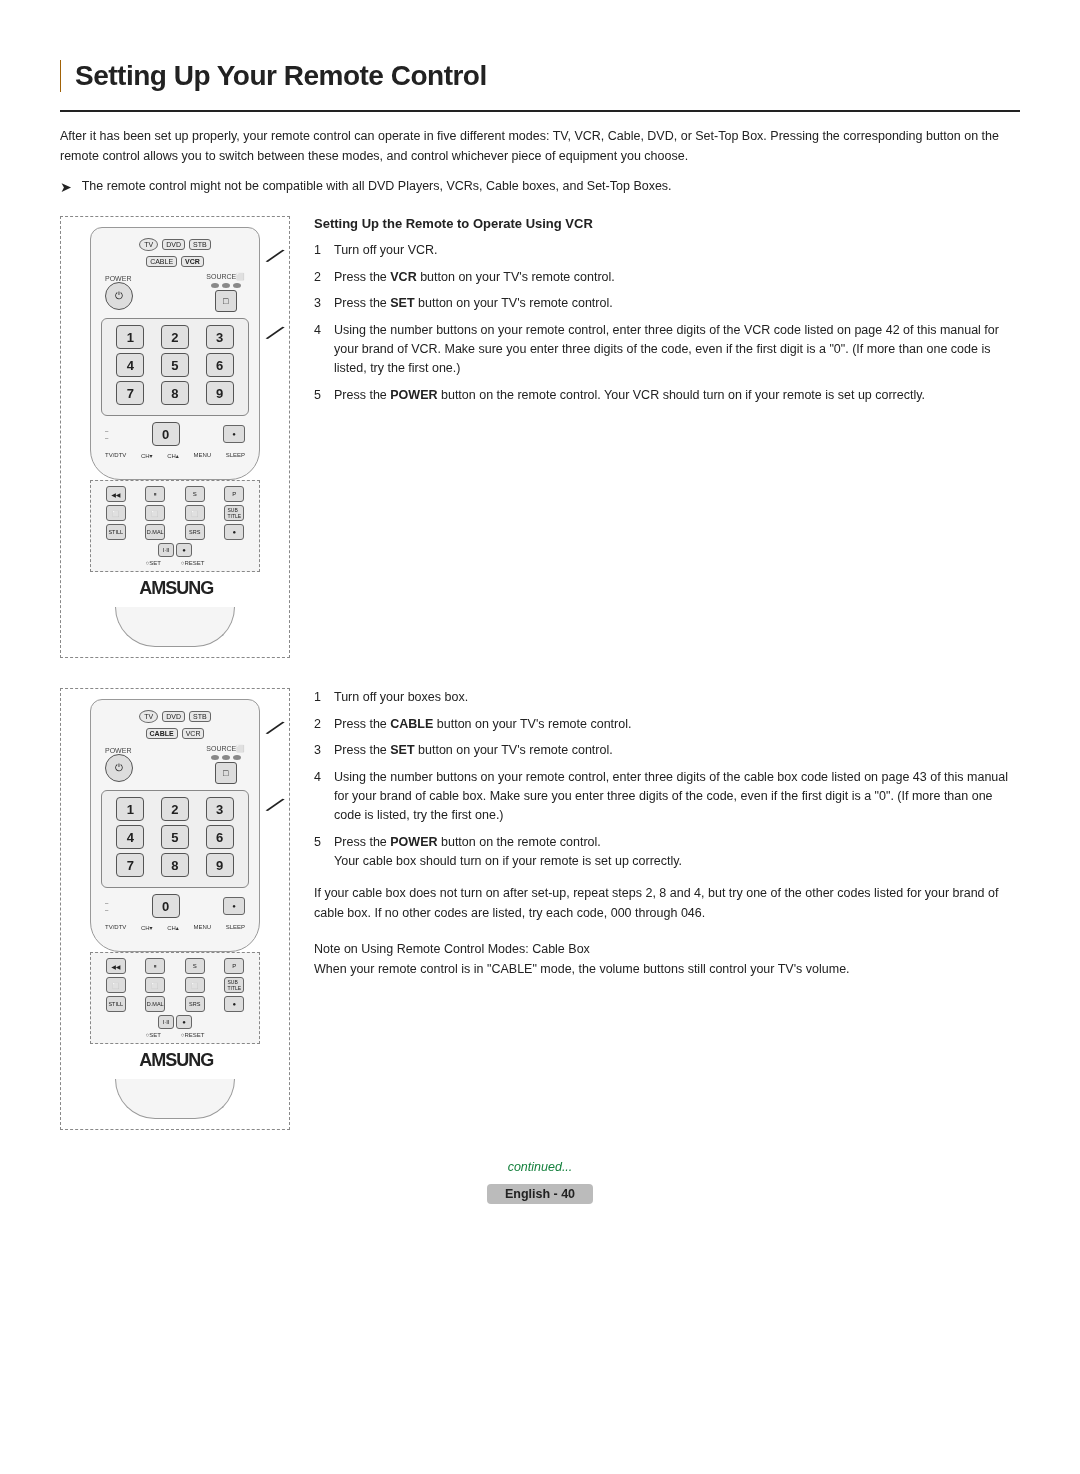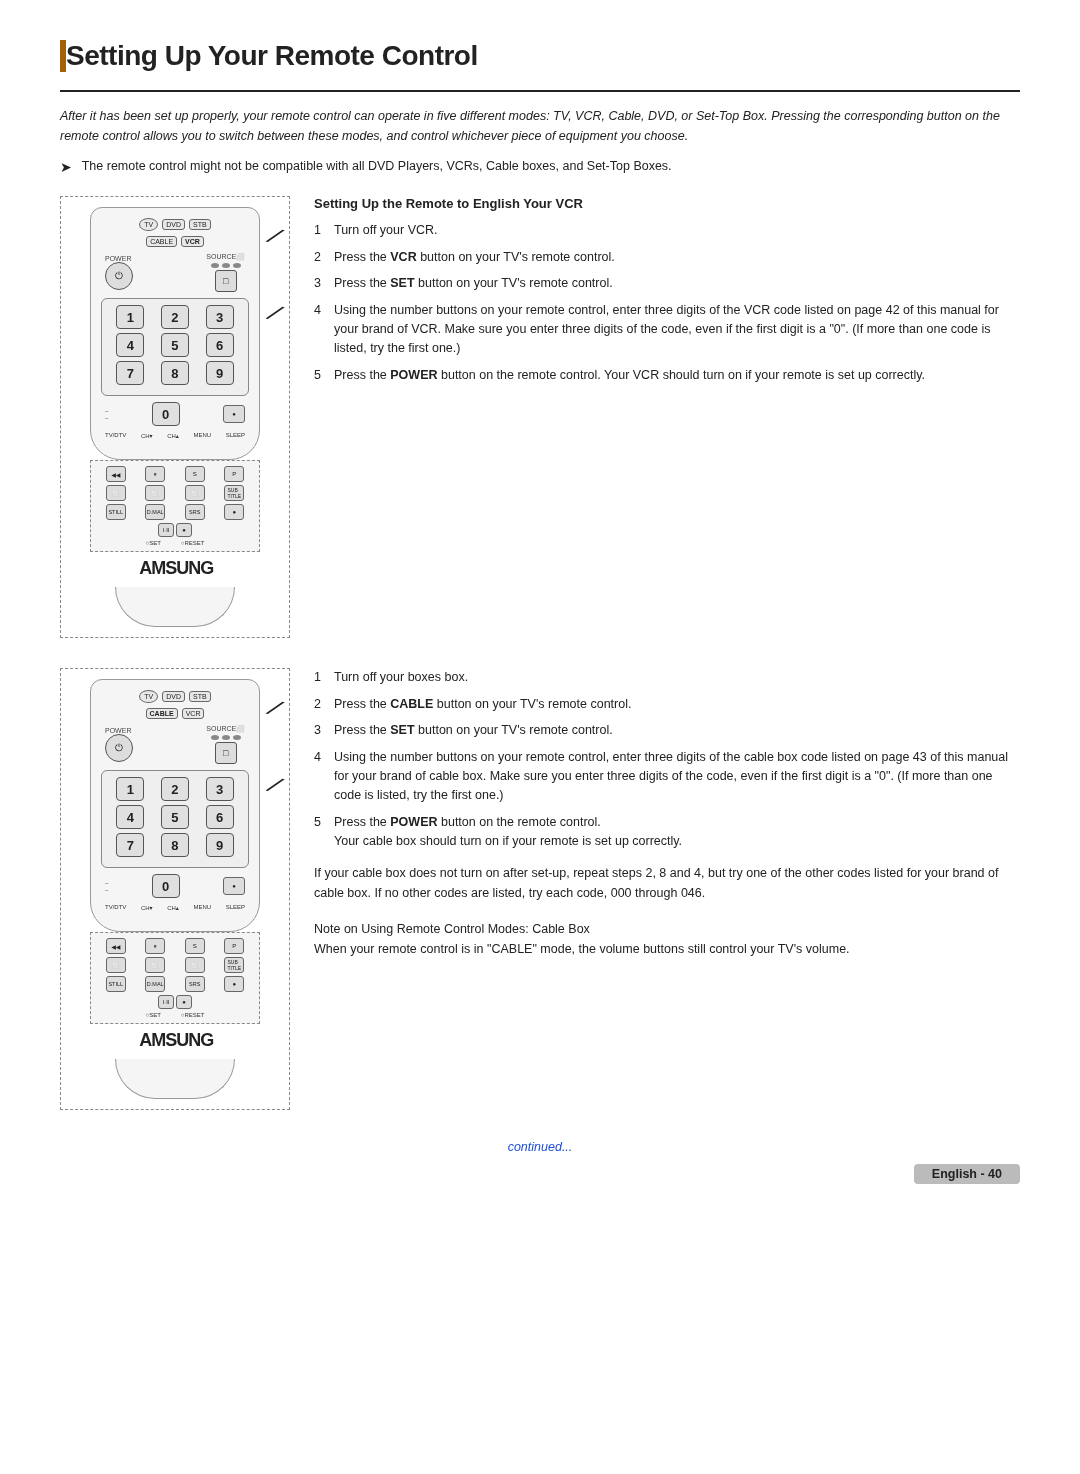--- a/index.html
+++ b/index.html
@@ -7,39 +7,40 @@
       background: #fff;
       font-family: Arial, sans-serif;
       font-size: 13px;
       color: #222;
       width: 1080px;
       min-height: 1474px;
       padding: 40px 60px 40px 60px;
     }
 
     .page-title-bar {
-      border-left: 6px solid #a16207;
+      border-left: 1px solid #a16207;
+      padding-left: 14px;
       margin-bottom: 18px;
+      margin-top: 20px;
     }
     .page-title-bar h1 {
       font-size: 28px;
       font-weight: 900;
       letter-spacing: -0.5px;
     }
     hr.title-rule {
       border: none;
       border-top: 2px solid #222;
       margin-bottom: 14px;
     }
 
     .intro-text {
       font-size: 12.5px;
       line-height: 1.6;
       margin-bottom: 10px;
-      font-style: italic;
     }
     .note-line {
       font-size: 12.5px;
       line-height: 1.6;
       margin-bottom: 18px;
       display: flex;
       align-items: flex-start;
       gap: 6px;
     }
     .note-line .arrow {
@@ -268,26 +269,26 @@
       font-size: 12.5px;
       line-height: 1.6;
       margin-top: 10px;
     }
 
     .continued {
       text-align: center;
       font-style: italic;
       font-size: 12.5px;
       margin-bottom: 8px;
-      color: #1d4ed8;
+      color: #15803d;
     }
 
     .page-footer {
       display: flex;
-      justify-content: flex-end;
+      justify-content: center;
       align-items: center;
       margin-top: 10px;
     }
     .page-badge {
       background: #bbb;
       color: #222;
       font-size: 12.5px;
       font-weight: bold;
       border-radius: 4px;
       padding: 3px 18px;
@@ -441,21 +442,21 @@
 
         <div class="remote-bottom"></div>
 
         <div class="diagonal-arrow" style="position:absolute; right:-22px; top:18px; font-size:20px; transform:rotate(15deg);">⟋</div>
         <div class="diagonal-arrow2" style="position:absolute; right:-22px; top:95px; font-size:20px; transform:rotate(15deg);">⟋</div>
       </div>
     </div>
   </div>
 
   <div class="instructions-col">
-    <div class="section-title">Setting Up the Remote to English Your VCR</div>
+    <div class="section-title">Setting Up the Remote to Operate Using VCR</div>
     <ol class="steps">
       <li>
         <span class="step-num">1</span>
         <span class="step-text">Turn off your VCR.</span>
       </li>
       <li>
         <span class="step-num">2</span>
         <span class="step-text">Press the <b>VCR</b> button on your TV's remote control.</span>
       </li>
       <li>

